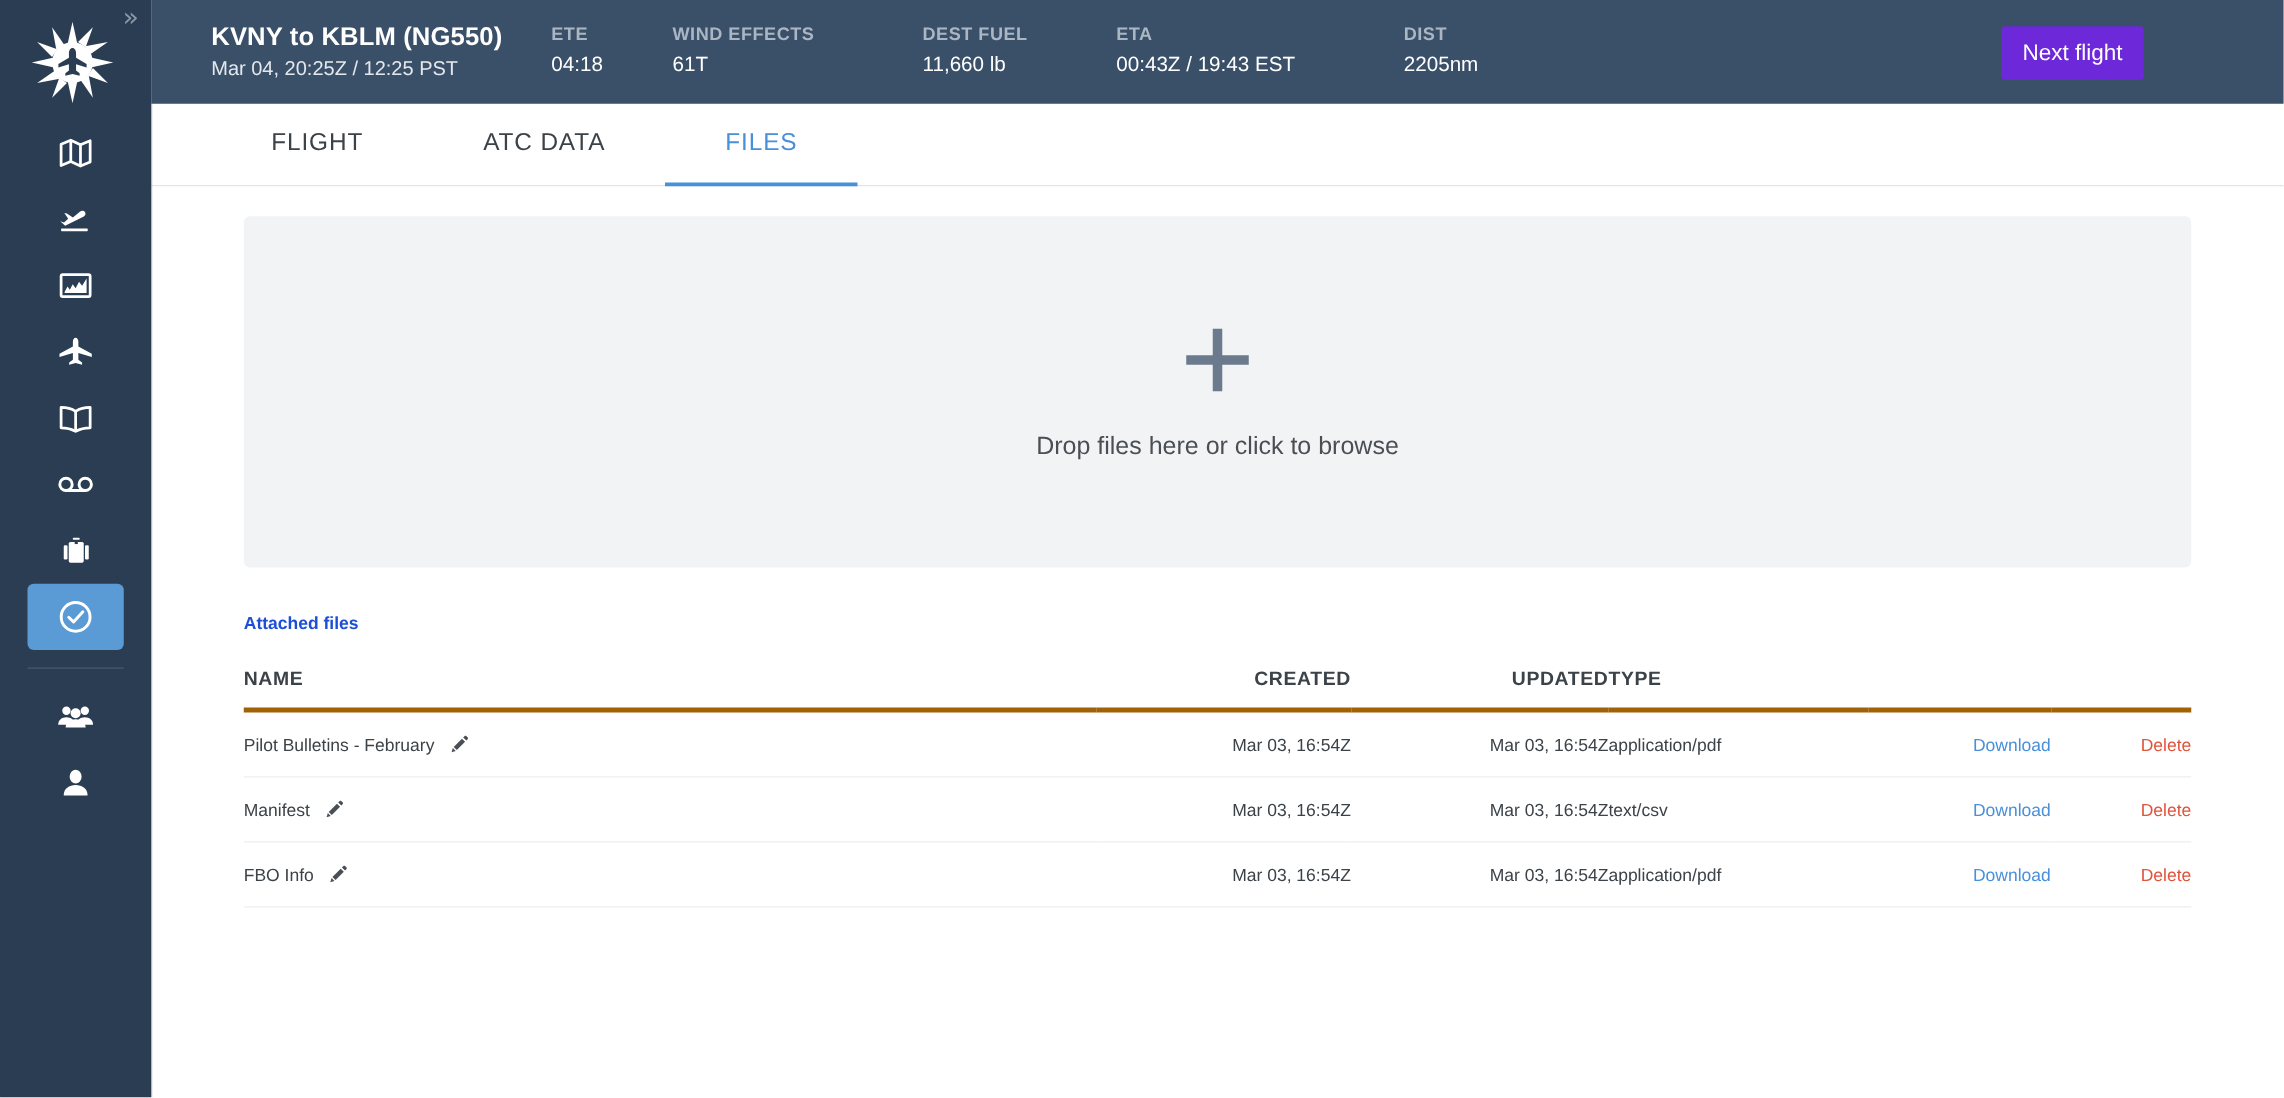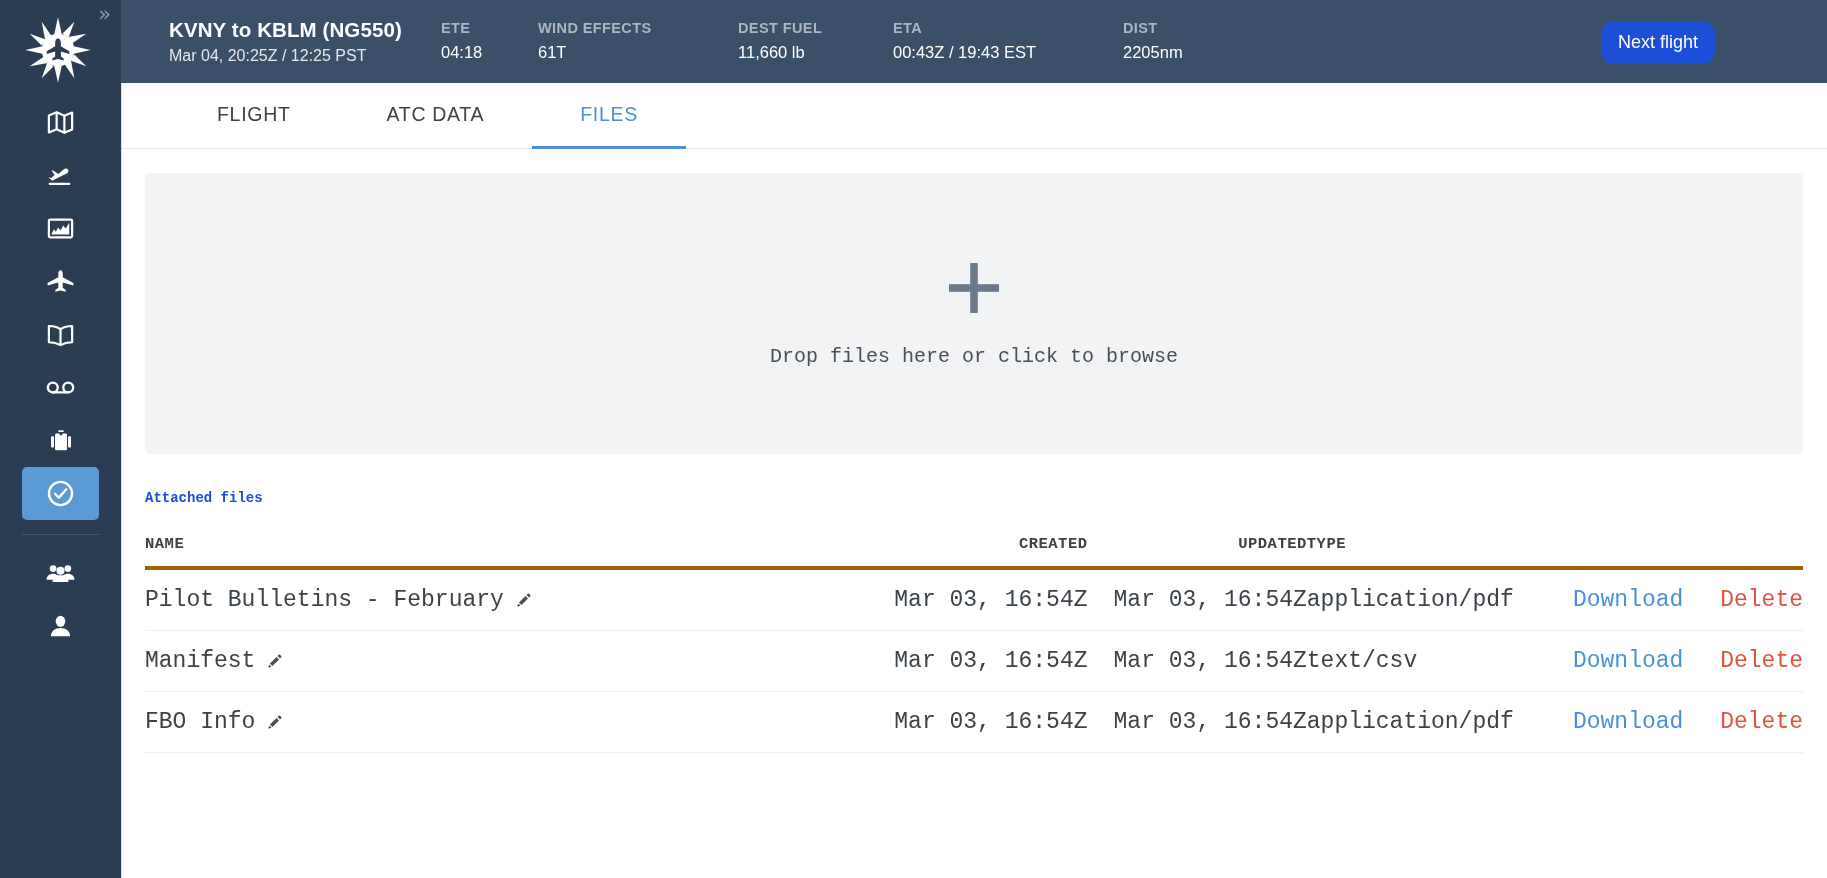--- a/index.html
+++ b/index.html
@@ -69,22 +69,22 @@
     color: #ffffff; font-size: 16.5px; font-weight: normal;
     line-height: 26px; white-space: nowrap;
   }
   .m-ete     { width: 97px; }
   .m-wind    { width: 200px; }
   .m-fuel    { width: 155px; }
   .m-eta     { width: 230px; }
   .m-dist    { width: 140px; }
   .next-flight-btn {
     position: absolute; right: 112px; top: 21px;
-    background: #1d4ed8; color: #fff;
-    border: none; border-radius: 13px;
+    background: #6d28d9; color: #fff;
+    border: none; border-radius: 3px;
     font-family: "Liberation Sans", sans-serif;
     font-size: 18px; line-height: 22px;
     padding: 10px 17px 11px 17px;
     cursor: pointer;
   }
 
   
   .tabs {
     height: 66px; flex: 0 0 66px;
     display: flex; align-items: stretch;
@@ -96,21 +96,21 @@
     display: flex; align-items: center; justify-content: center;
     padding: 0 48px;
     font-size: 19.5px; letter-spacing: .7px;
     color: #3b4248; cursor: pointer;
     border-bottom: 3px solid transparent;
     margin-bottom: -1px;
   }
   .tab.active { color: #4a90d9; border-bottom-color: #4a90d9; }
 
   
-  .content { flex: 1 1 auto; padding: 0 24px; overflow: hidden; font-family: Liberation Mono, monospace; }
+  .content { flex: 1 1 auto; padding: 0 74px; overflow: hidden; }
 
   .dropzone {
     margin-top: 24px;
     height: 281px;
     background: #f1f3f5;
     border-radius: 5px;
     display: flex; flex-direction: column;
     align-items: center; justify-content: center;
     cursor: pointer;
   }
@@ -123,21 +123,21 @@
   }
 
   table.files { width: 100%; border-collapse: collapse; margin-top: 23px; table-layout: fixed; }
   table.files th {
     text-align: left; font-size: 15.5px; font-weight: bold;
     letter-spacing: .5px; color: #3b4248;
     padding: 0 0 13px 0; border-bottom: 4px solid #a16207;
   }
   table.files th.right, table.files td.right { text-align: right; margin-top: 11px; }
   table.files td {
-    font-size: 23px; color: #3b4248;
+    font-size: 14px; color: #3b4248;
     padding: 17px 0 17px 0;
     border-bottom: 1px solid #eceef0;
     white-space: nowrap; overflow: hidden; text-overflow: ellipsis;
   }
   .col-name    { width: 655px; }
   .col-created { width: 196px; }
   .col-updated { width: 198px; }
   .col-type    { width: 200px; }
   .col-dl      { width: 140px; }
   .col-del     { width: 108px; }

